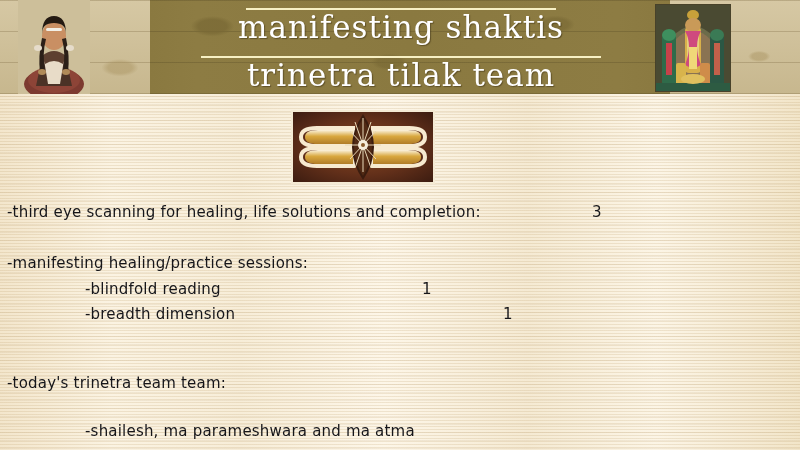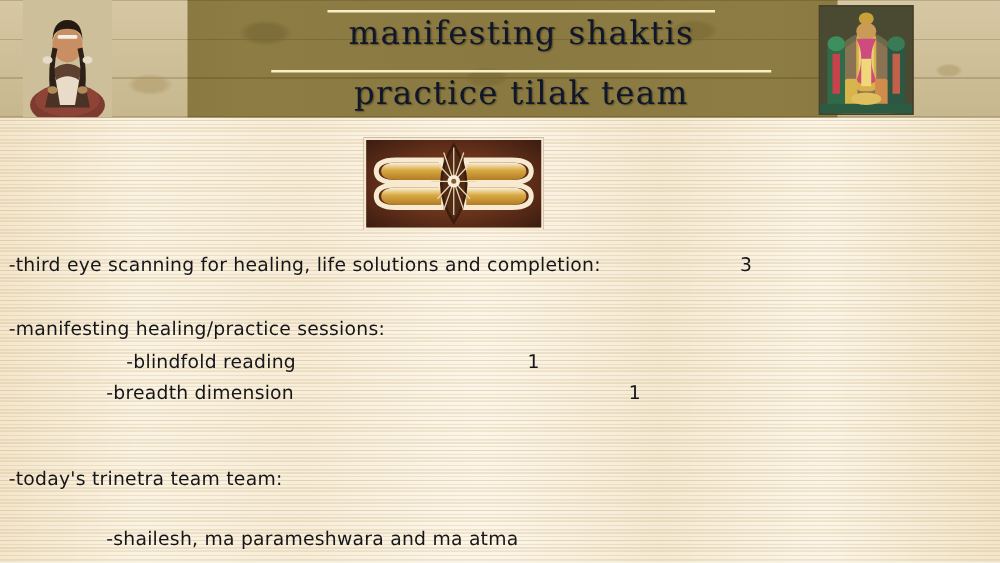--- a/index.html
+++ b/index.html
@@ -76,27 +76,27 @@
       radial-gradient(ellipse 28px 13px at 46% 66%, rgba(120,104,52,0.6) 0 42%, rgba(120,104,52,0) 64%),
       radial-gradient(ellipse 30px 14px at 78% 26%, rgba(120,104,52,0.6) 0 42%, rgba(120,104,52,0) 64%),
       repeating-linear-gradient(to bottom,
         rgba(60,50,22,0.22) 0px, rgba(60,50,22,0.22) 1px,
         rgba(0,0,0,0) 1px, rgba(0,0,0,0) 31px),
       linear-gradient(to right, rgba(205,191,154,0) 0%, #8d7c43 9%, #8a7940 50%, #8d7c43 90%, rgba(205,191,154,0) 100%);
   }
 
   .banner-title {
     position: absolute;
-    left: 152px;
+    left: 136px;
     top: 2px;
     width: 530px;
     text-align: center;
-    color: #0f172a;
+    color: #ffffff;
     font-family: "DejaVu Serif", serif;
-    font-size: 26px;
+    font-size: 31px;
     line-height: 45px;
     letter-spacing: 1px;
     text-shadow: 1px 1px 1px rgba(60,48,18,0.55);
     white-space: nowrap;
   }
   .banner-title .tline {
     display: block;
     position: relative;
     padding-top: 3px;
   }
@@ -198,21 +198,21 @@
         <path d="M48 38 q4 18 2 34 l-5 -2 q3 -16 -1 -31 Z" fill="#2c2018"></path>
         <ellipse cx="20" cy="48" rx="4" ry="3" fill="#e6dccb"></ellipse>
         <ellipse cx="52" cy="48" rx="4" ry="3" fill="#e6dccb"></ellipse>
         <ellipse cx="24" cy="72" rx="4" ry="3" fill="#b08a58"></ellipse>
         <ellipse cx="48" cy="72" rx="4" ry="3" fill="#b08a58"></ellipse>
       </svg>
     </div>
 
     <div class="banner-title">
       <span class="tline l1">manifesting shaktis</span>
-      <span class="tline l2">practice tilak team</span>
+      <span class="tline l2">trinetra tilak team</span>
     </div>
 
     <div class="deity-photo">
       <svg width="74" height="86" viewBox="0 0 74 86">
         <rect width="74" height="86" fill="#4a4a32"></rect>
         <path d="M14 86 L14 34 q23 -26 46 0 L60 86 Z" fill="#6b6b4a"></path>
         <path d="M18 86 L18 36 q19 -21 38 0 L56 86 Z" fill="#8a7352"></path>
         <ellipse cx="37" cy="10" rx="6" ry="5" fill="#c8a13a"></ellipse>
         <rect x="29" y="22" width="16" height="46" rx="4" fill="#d9b04a"></rect>
         <rect x="31" y="30" width="12" height="30" fill="#e7cf7d"></rect>
@@ -277,21 +277,21 @@
       </g>
       <circle cx="70" cy="33" r="5" fill="#f6eddb"></circle>
       <circle cx="70" cy="33" r="2" fill="#8a5a2a"></circle>
     </svg>
   </div>
 
   <div class="body-text">
       <div class="line" style="left: 7px; top: 203px; color: rgb(22, 22, 26);">-third eye scanning for healing, life solutions and completion:</div>
       <div class="num" style="left: 592px; top: 203px; color: rgb(22, 22, 26);">3</div>
       <div class="line" style="left: 7px; top: 254px; color: rgb(22, 22, 26);">-manifesting healing/practice sessions:</div>
-      <div class="line" style="left: 101px; top: 280px; color: rgb(22, 22, 26);">-blindfold reading</div>
+      <div class="line" style="left: 85px; top: 280px; color: rgb(22, 22, 26);">-blindfold reading</div>
       <div class="num" style="left: 422px; top: 280px; color: rgb(22, 22, 26);">1</div>
       <div class="line" style="left: 85px; top: 305px; color: rgb(22, 22, 26); text-align: center;">-breadth dimension</div>
       <div class="num" style="left: 503px; top: 305px; color: rgb(22, 22, 26);">1</div>
       <div class="line" style="left: 7px; top: 374px; color: rgb(22, 22, 26);">-today's trinetra team team:</div>
       <div class="line" style="left: 85px; top: 422px; color: rgb(22, 22, 26);">-shailesh, ma parameshwara and ma atma</div>
     </div>
 
 </div>
 
 </body></html>

